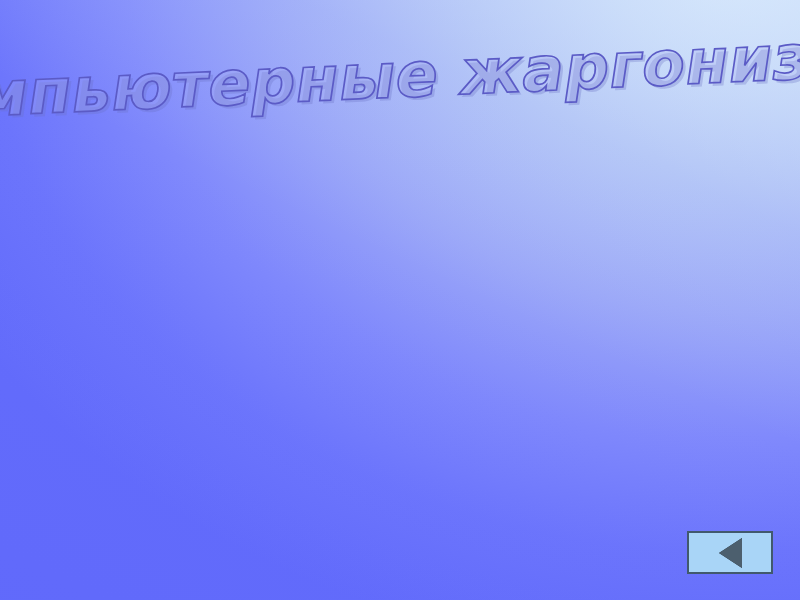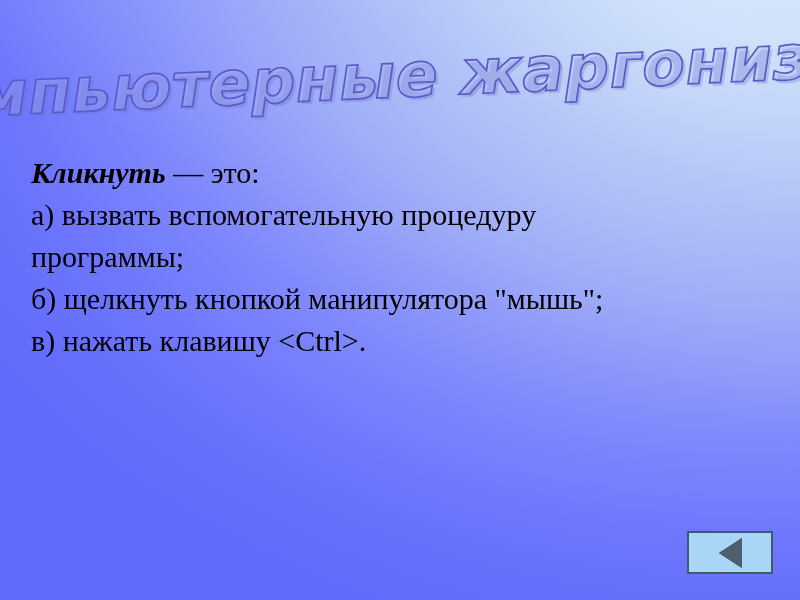--- a/index.html
+++ b/index.html
@@ -135,25 +135,18 @@
 
   <div class="title-wrap">
     <svg class="wordart-svg" viewBox="0 0 800 96" preserveAspectRatio="none">
 
       <text class="wordart-shadow" x="403" y="78" text-anchor="middle" transform="rotate(-2.6 400 60)">Компьютерные жаргонизмы</text>
 
       <text class="wordart-text" x="400" y="75" text-anchor="middle" transform="rotate(-2.6 400 60)">Компьютерные жаргонизмы</text>
     </svg>
   </div>
 
-  <div class="body-text">
-    <span class="line"><span class="term">Кликнуть</span><span> — </span><span>это:</span></span>
-    <span class="line">а) вызвать вспомогательную процедуру</span>
-    <span class="line">программы;</span>
-    <span class="line">б) щелкнуть кнопкой манипулятора "мышь";</span>
-    <span class="line">в) нажать клавишу &lt;Ctrl&gt;.</span>
-  </div>
 
   <div class="nav-button">
     <span class="tri"></span>
   </div>
 
 </div>
 
 </body></html>

